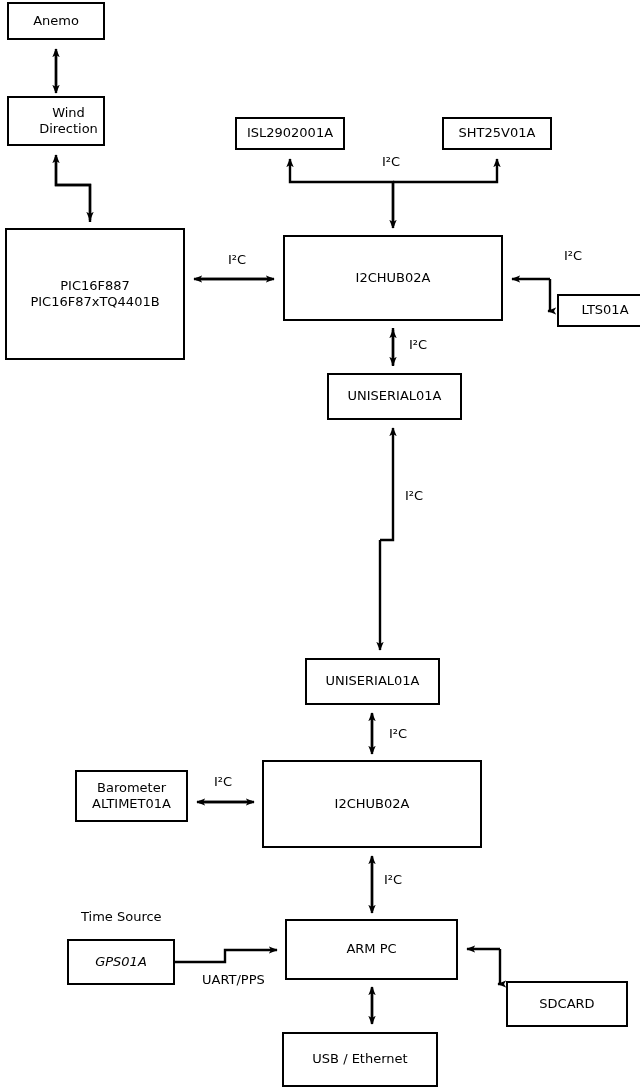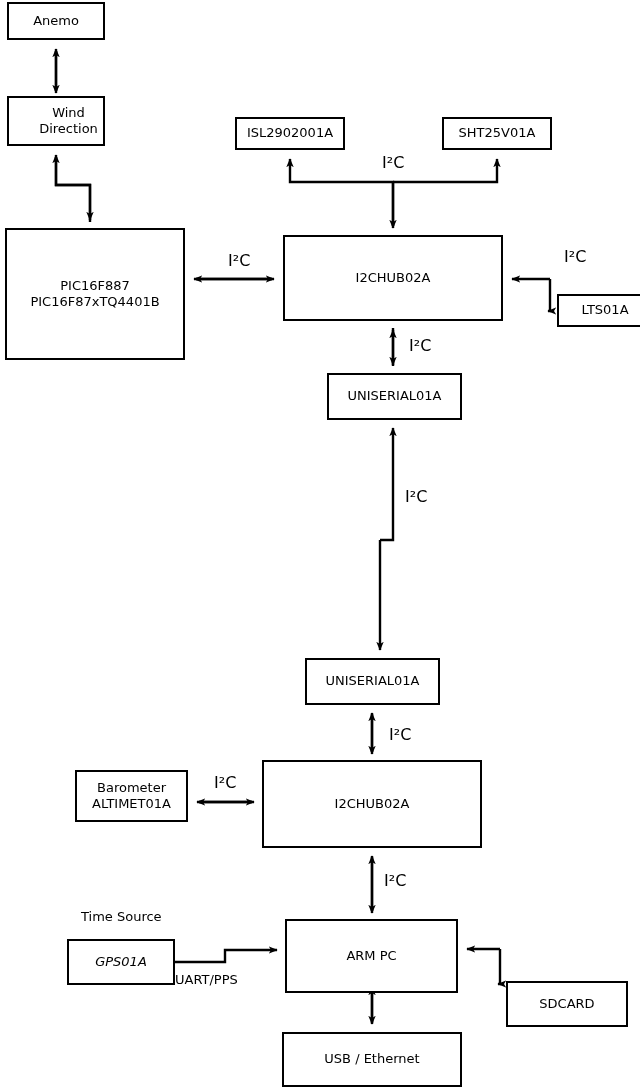--- a/index.html
+++ b/index.html
@@ -35,21 +35,21 @@
     text-align: center;
     color: #000000;
     font-size: 13px;
     line-height: 1.25;
     z-index: 2;
     white-space: pre-line;
   }
   .label {
     position: absolute;
     color: #000000;
-    font-size: 16px;
+    font-size: 13px;
     line-height: 1;
     z-index: 3;
     white-space: nowrap;
     background: transparent;
   }
   .label.big {
     font-size: 13px;
   }
 </style>
 </head>
@@ -114,28 +114,28 @@
   <div class="node" style="left:235px;top:117px;  width:110px; height:33px;">ISL2902001A</div>
   <div class="node" style="left:442px;top:117px;  width:110px; height:33px;">SHT25V01A</div>
   <div class="node" style="left:283px;top:235px;  width:220px; height:86px;">I2CHUB02A</div>
   <div class="node" style="left:557px;top:294px;  width:96px;  height:33px;">LTS01A</div>
   <div class="node" style="left:327px;top:373px;  width:135px; height:47px;">UNISERIAL01A</div>
   <div class="node" style="left:305px;top:658px;  width:135px; height:47px;">UNISERIAL01A</div>
   <div class="node" style="left:262px;top:760px;  width:220px; height:88px;">I2CHUB02A</div>
   <div class="node" style="left:75px; top:770px;  width:113px; height:52px;">Barometer
 ALTIMET01A</div>
   <div class="node" style="left:67px; top:939px;  width:108px; height:46px;font-style:italic;">GPS01A</div>
-  <div class="node" style="left:285px;top:919px;  width:173px; height:74px;">ARM PC</div>
+  <div class="node" style="left:285px;top:919px;  width:173px; height:61px;">ARM PC</div>
   <div class="node" style="left:506px;top:961px;  width:122px; height:46px;margin-top:20px;">SDCARD</div>
-  <div class="node" style="left:282px;top:1032px; width:180px; height:55px;text-align:center;">USB / Ethernet</div>
+  <div class="node" style="left:282px;top:1032px; width:156px; height:55px;text-align:center;">USB / Ethernet</div>
 
   <div class="label" style="left:382px; top:155px;">I²C</div>
   <div class="label" style="left:228px; top:253px;">I²C</div>
   <div class="label" style="left:564px; top:249px;">I²C</div>
   <div class="label" style="left:409px; top:338px;">I²C</div>
   <div class="label" style="left:405px; top:489px;">I²C</div>
   <div class="label" style="left:389px; top:727px;">I²C</div>
   <div class="label" style="left:214px; top:775px;">I²C</div>
   <div class="label" style="left:384px; top:873px;">I²C</div>
   <div class="label big" style="left:81px;  top:910px;">Time Source</div>
-  <div class="label big" style="left:175px; top:973px;">UART/PPS</div>
+  <div class="label big" style="left:202px; top:973px;">UART/PPS</div>
 
 </div>
 
 </body></html>

